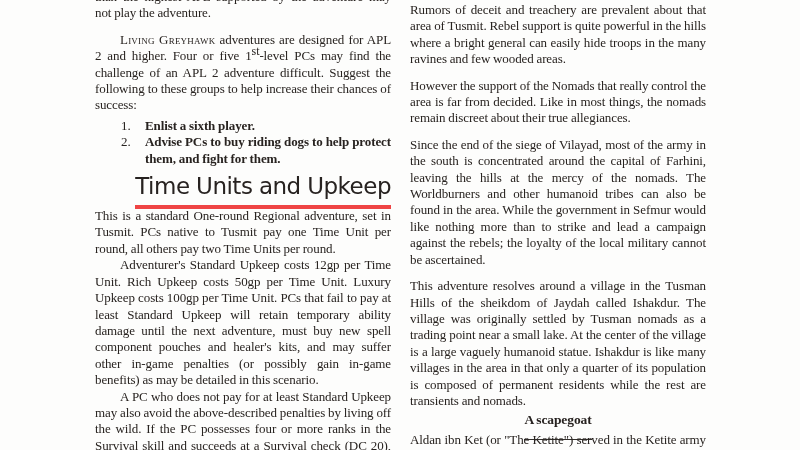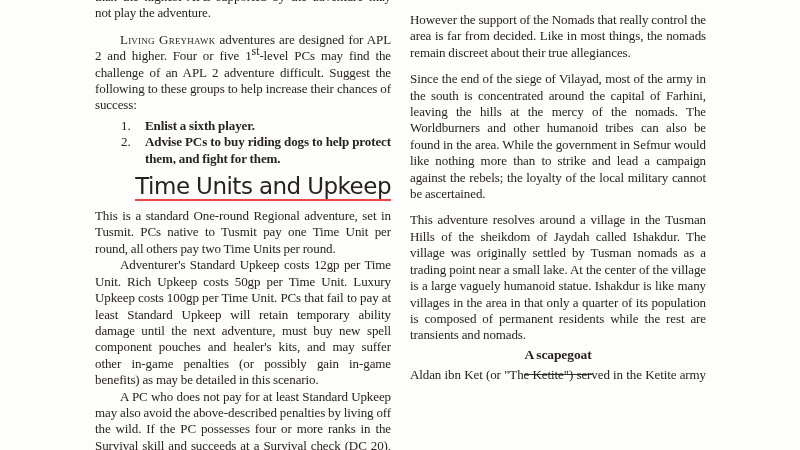--- a/index.html
+++ b/index.html
@@ -44,22 +44,22 @@
     margin: 6px 0 0 0;
     text-align: right;
     font-family: "DejaVu Sans", "Liberation Sans", sans-serif;
     font-weight: normal;
     font-size: 23px;
     line-height: 26px;
     letter-spacing: -0.5px;
     color: #272220;
   }
   h1.section-heading .rule {
-    border-bottom: 2px solid #ef4444;
-    padding-bottom: 0;
+    border-bottom: 4px solid #ef4444;
+    padding-bottom: 6px;
   }
   .after-heading { margin-top: 9px; }
 
   h2.sub-heading {
     margin: 3px 0 0 0;
     text-align: center;
     font-size: 13.5px;
     line-height: 16px;
     font-weight: bold;
     color: #272220;
@@ -93,20 +93,21 @@
     </div>
 
     <h1 class="section-heading"><span class="rule">Time Units and Upkeep</span></h1>
 
     <p class="after-heading">This is a standard One-round Regional adventure, set in Tusmit.  PCs native to Tusmit pay one Time Unit per round, all others pay two Time Units per round.</p>
     <p class="indent">Adventurer's Standard Upkeep costs 12gp per Time Unit.  Rich Upkeep costs 50gp per Time Unit.  Luxury Upkeep costs 100gp per Time Unit. PCs that fail to pay at least Standard Upkeep will retain temporary ability damage until the next adventure, must buy new spell component pouches and healer's kits, and may suffer other in-game penalties (or possibly gain in-game benefits) as may be detailed in this scenario.</p>
     <p class="indent">A PC who does not pay for at least Standard Upkeep may also avoid the above-described penalties by living off the wild.  If the PC possesses four or more ranks in the Survival skill and succeeds at a Survival check (DC 20), the PC will heal temporary ability damage as if he or she</p>
   </div>
 
   <div class="col col-right">
+    <p>Rumors of deceit and treachery are prevalent about that area of Tusmit. Rebel support is quite powerful in the hills where a bright general can easily hide troops in the many ravines and few wooded areas.</p>
     <p class="mt10">However the support of the Nomads that really control the area is far from decided. Like in most things, the nomads remain discreet about their true allegiances.</p>
     <p class="mt10">Since the end of the siege of Vilayad, most of the army in the south is concentrated around the capital of Farhini, leaving the hills at the mercy of the nomads. The Worldburners and other humanoid tribes can also be found in the area. While the government in Sefmur would like nothing more than to strike and lead a campaign against the rebels; the loyalty of the local military cannot be ascertained.</p>
     <p class="mt10">This adventure resolves around a village in the Tusman Hills of the sheikdom of Jaydah called Ishakdur. The village was originally settled by Tusman nomads as a trading point near a small lake. At the center of the village is a large vaguely humanoid statue.  Ishakdur is like many villages in the area in that only a quarter of its population is composed of permanent residents while the rest are transients and nomads.</p>
 
     <h2 class="sub-heading"><span class="rule">A scapegoat</span></h2>
 
     <p class="force-justify mt3">Aldan ibn Ket (or "The Ketite") served in the Ketite army</p>
   </div>
 
 </div>

